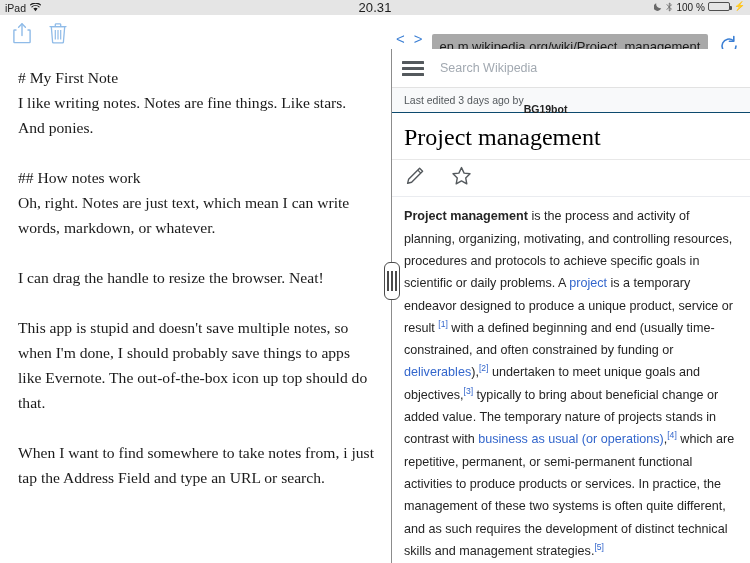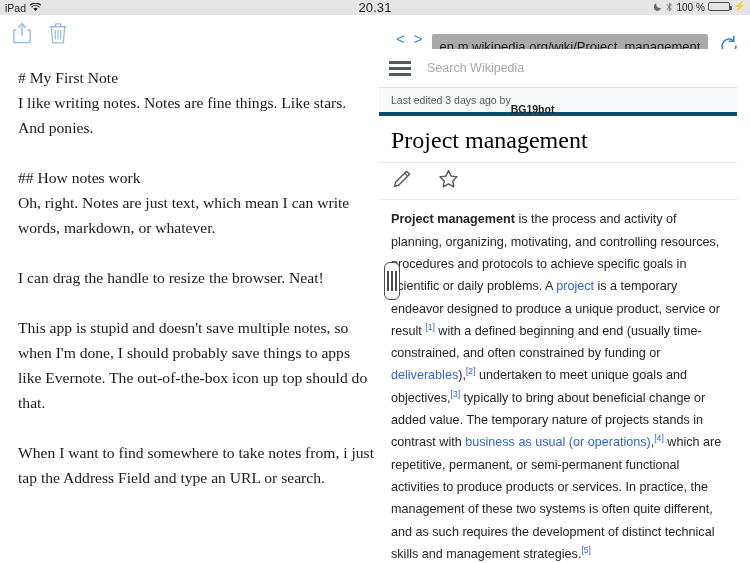--- a/index.html
+++ b/index.html
@@ -183,21 +183,21 @@
   .drag-handle i {
     display: block;
     width: 1.5px;
     height: 20px;
     background: #4a4a4a;
   }
 
   
   .wiki-pane {
     position: absolute;
-    top: 49px; left: 379px;
+    top: 49px; left: 392px;
     width: 358px;
     height: 514px;
     background: #ffffff;
     overflow: hidden;
   }
   .wiki-searchbar {
     height: 38px;
     display: flex;
     align-items: center;
     border-bottom: 1px solid #e2e2e2;
@@ -224,21 +224,21 @@
     font-family: "Liberation Sans", sans-serif;
   }
   .lastedited {
     height: 24px;
     display: flex;
     align-items: center;
     padding-left: 12px;
     font-size: 10.5px;
     color: #54595d;
     background: #f8f9fa;
-    border-bottom: 4px solid #0c4a6e;
+    border-bottom: 1px solid #0c4a6e;
   }
   .lastedited b { font-weight: bold; color: #222; margin-top: 17px; }
   .wiki-title {
     font-family: "Liberation Serif", serif;
     font-size: 24px;
     color: #000000;
     padding: 11px 12px 9px 12px;
     border-bottom: 1px solid #e8e8e8;
     line-height: 1.1;
   }

